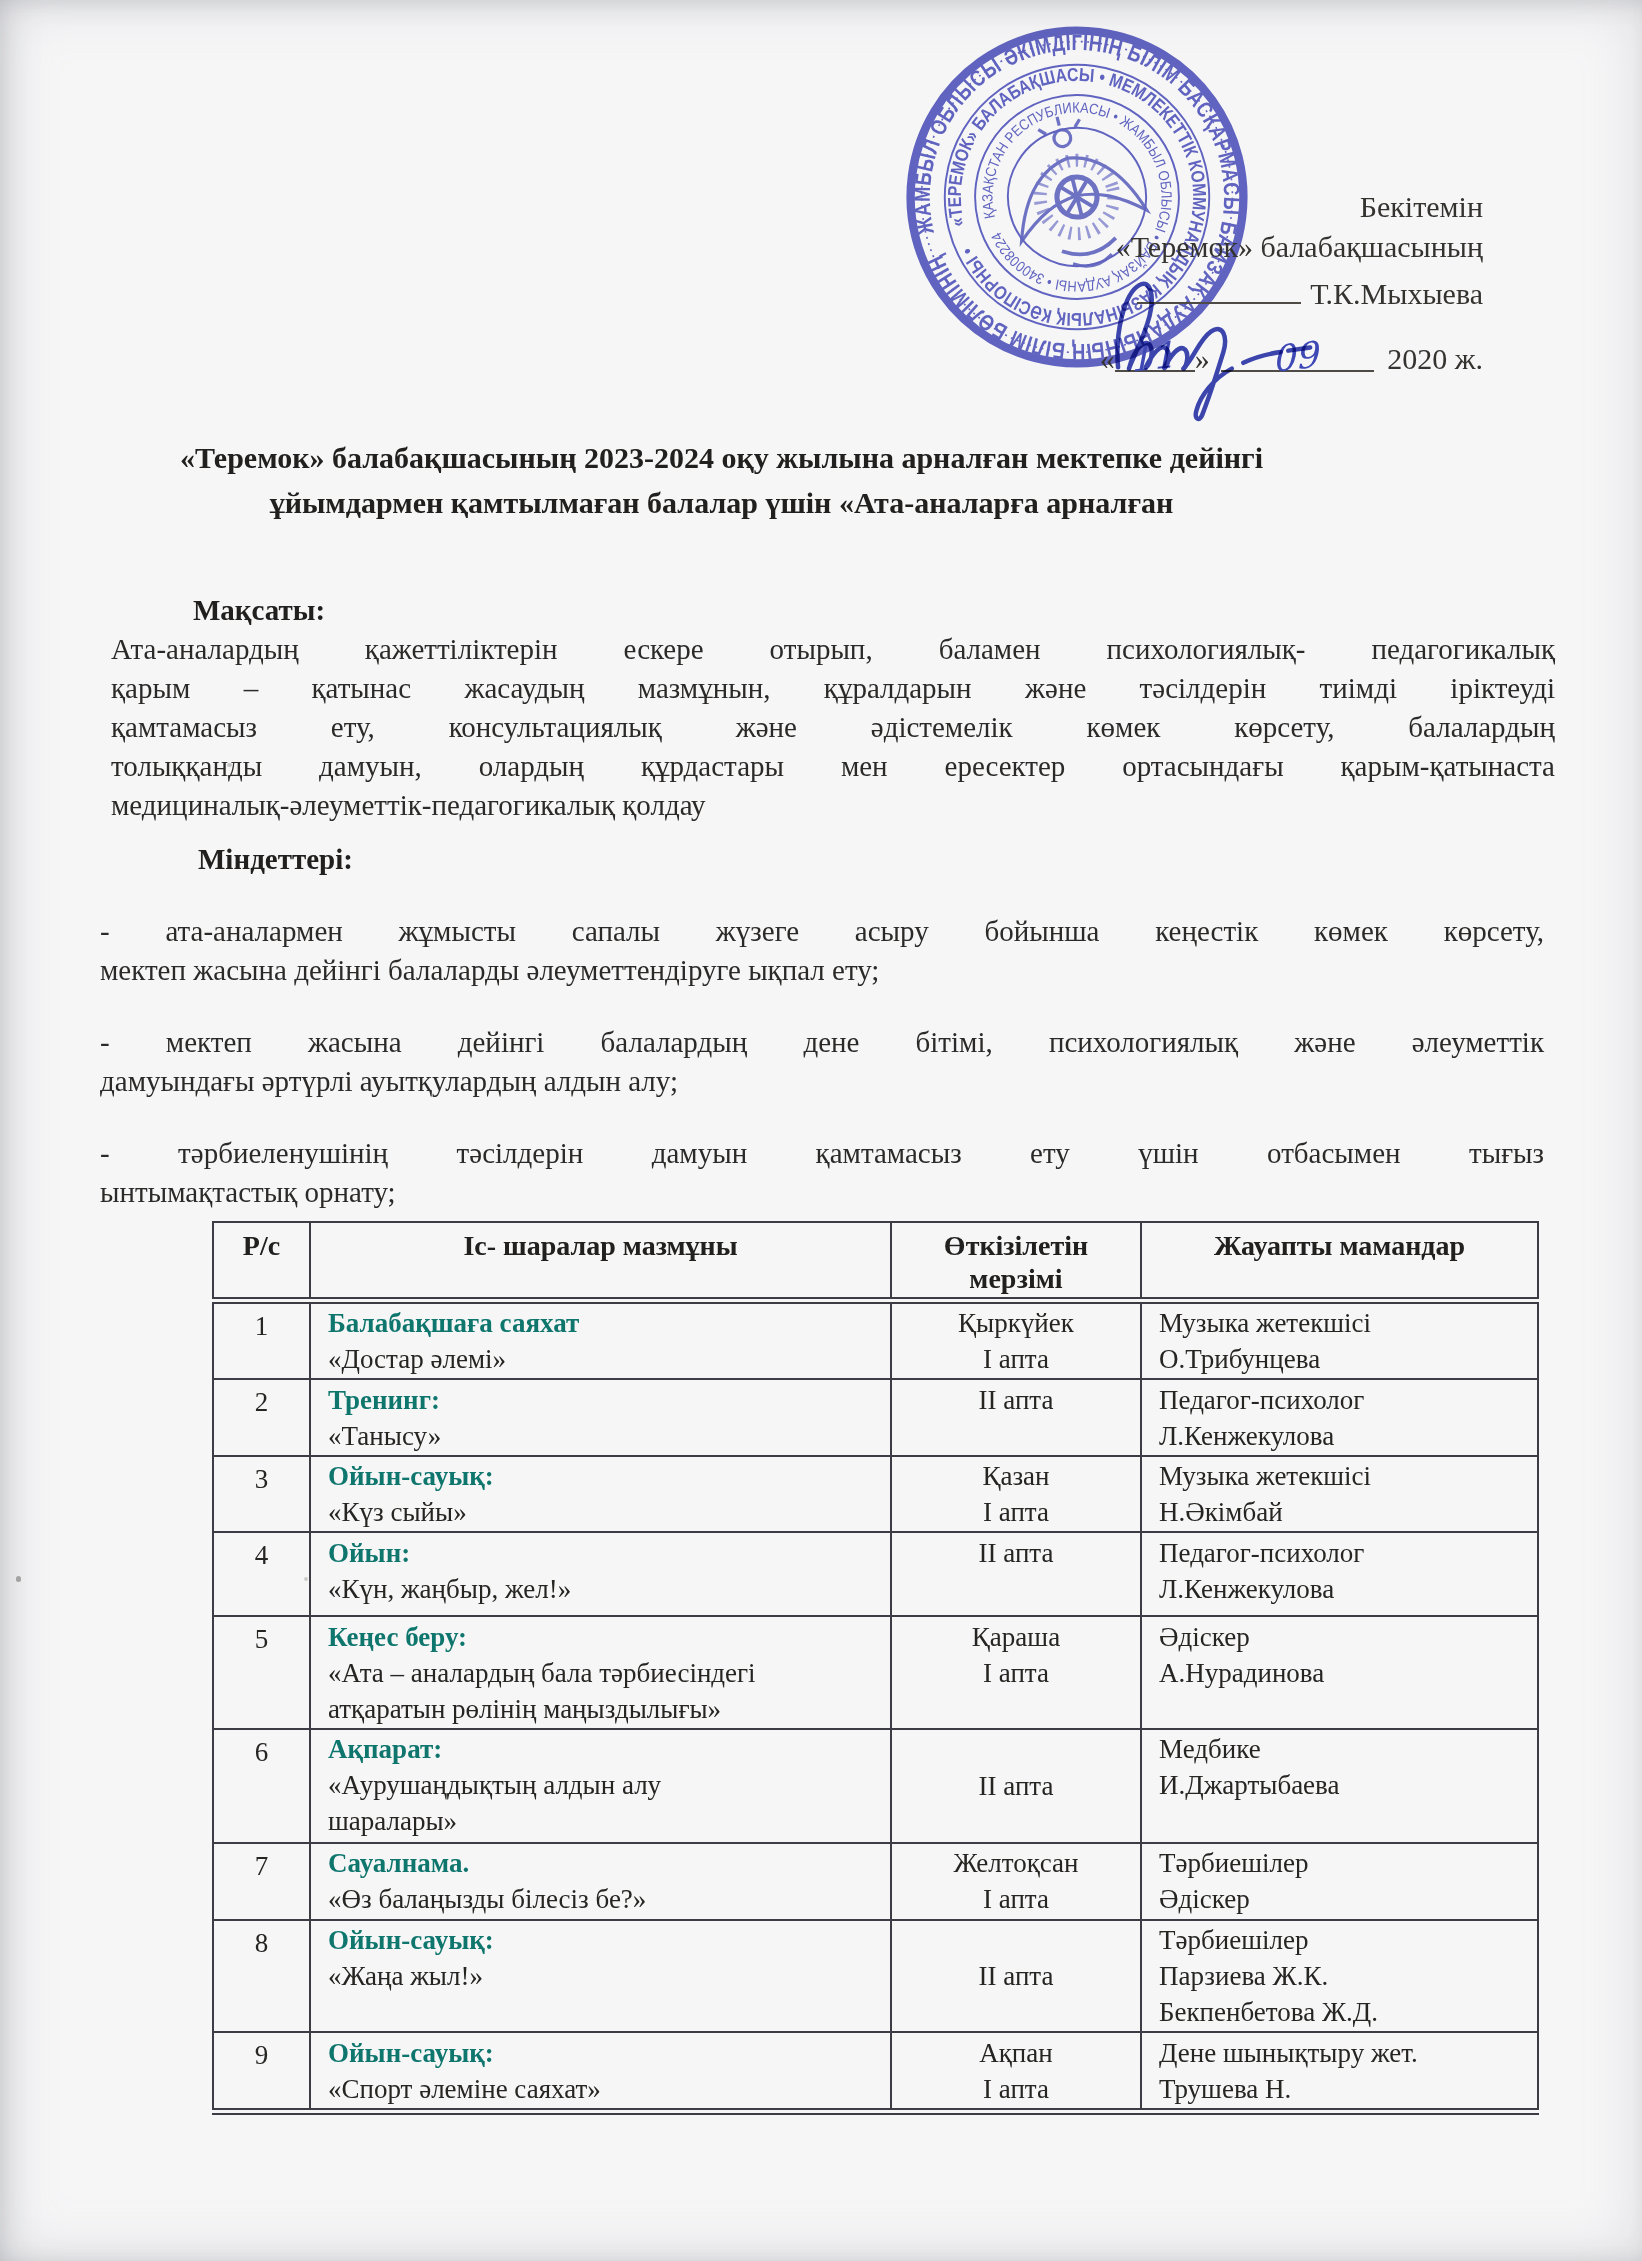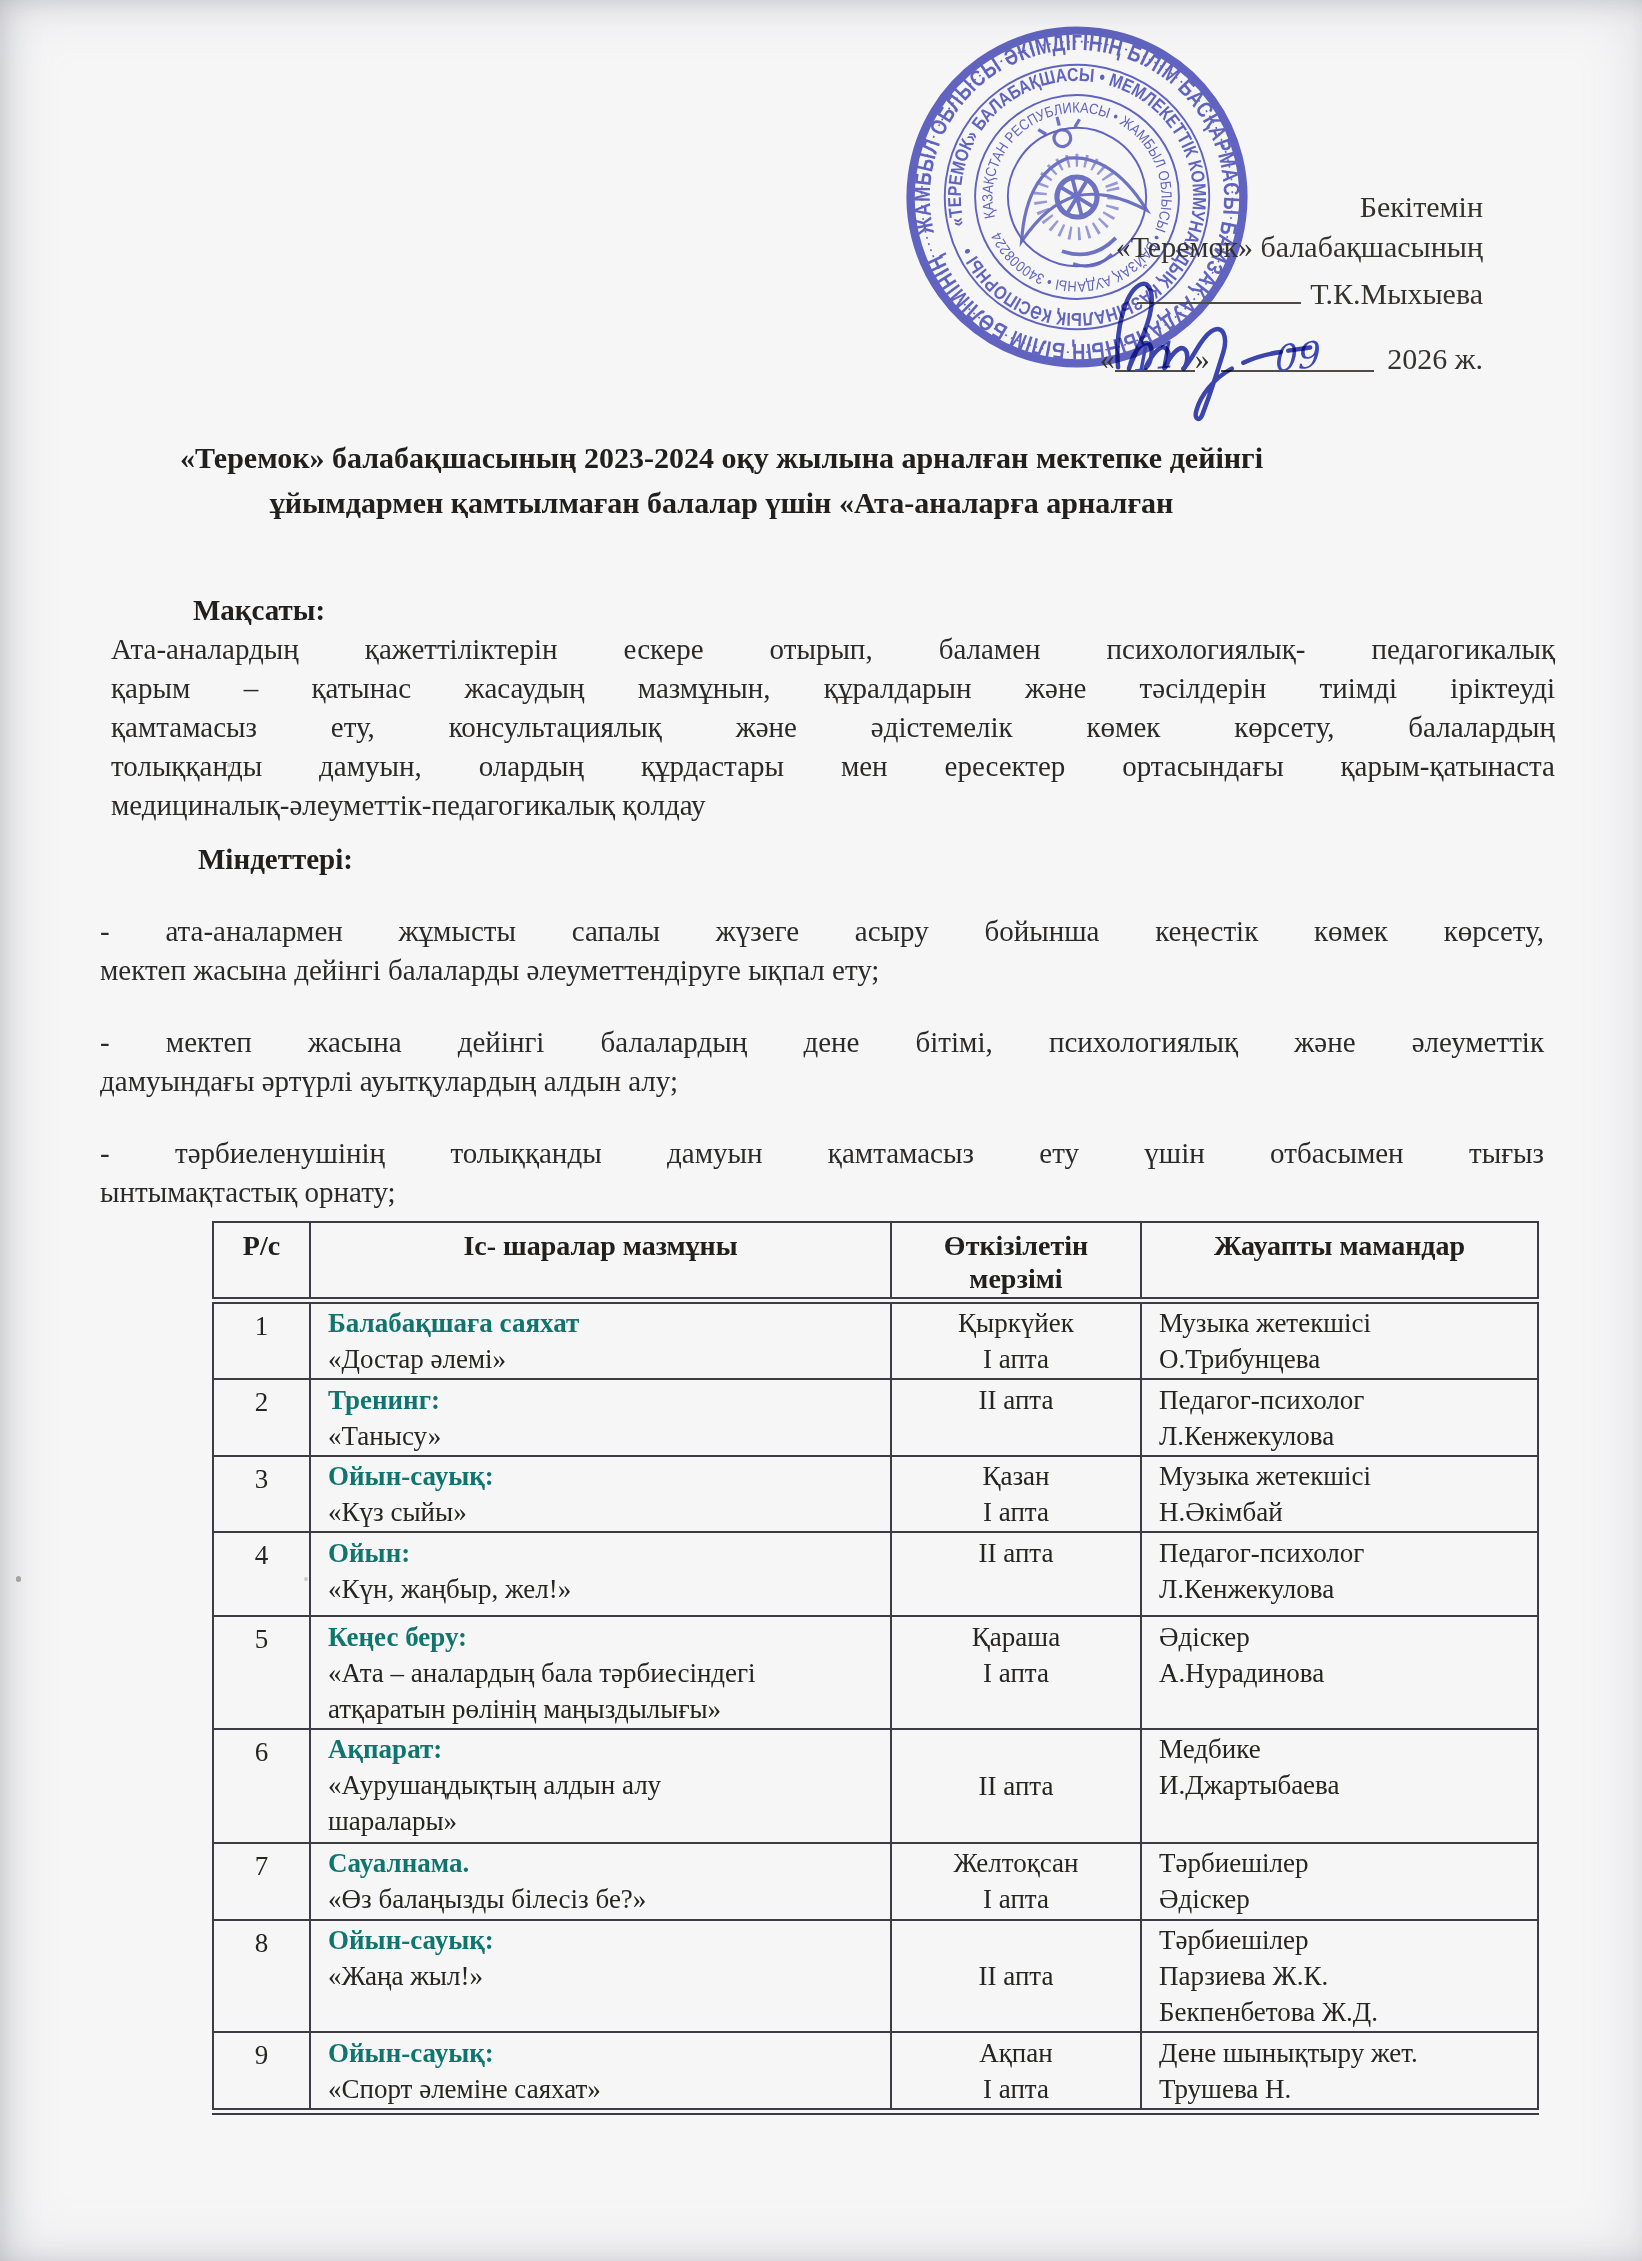--- a/index.html
+++ b/index.html
@@ -99,21 +99,21 @@
     </g>
   </svg>
 
   <div class="approval">
     <div>Бекітемін</div>
     <div>«Теремок» балабақшасының</div>
     <div class="name-line">
       <span class="sig-blank"></span><span>Т.К.Мыхыева</span>
     </div>
     <div class="date-line">
-      <span>«</span><span class="blank b-day"><span class="hw">11</span></span><span>»</span><span class="blank b-month"><span class="hw">09</span></span><span>2026 ж.</span>
+      <span>«</span><span class="blank b-day"><span class="hw">11</span></span><span>»</span><span class="blank b-month"><span class="hw">09</span></span><span>2020 ж.</span>
     </div>
   </div>
 
   <svg class="signature" viewBox="0 0 370 260">
     <g stroke="#3d47b2" stroke-width="7" fill="none" stroke-linecap="round" stroke-linejoin="round">
       <path d="M45,150 C40,95 55,35 78,22 C95,12 102,38 94,70 C85,105 68,135 62,152
                C70,120 88,104 95,116 C101,127 94,147 88,150
                C98,130 112,112 120,121 C128,130 122,148 117,151
                C126,133 140,114 149,122 C156,129 152,147 147,152"></path>
       <path d="M147,152 C165,132 172,106 190,94 C208,82 216,102 209,126 C198,162 183,206 176,224
@@ -140,21 +140,21 @@
     <div class="heading">Міндеттері:</div>
     <div class="task">
       <div class="jline">- ата-аналармен  жұмысты сапалы  жүзеге  асыру   бойынша кеңестік  көмек  көрсету,</div>
       <div class="jlast">мектеп жасына дейінгі балаларды әлеуметтендіруге ықпал ету;</div>
     </div>
     <div class="task">
       <div class="jline">-     мектеп  жасына  дейінгі  балалардың  дене  бітімі,  психологиялық  және  әлеуметтік</div>
       <div class="jlast">дамуындағы әртүрлі ауытқулардың алдын алу;</div>
     </div>
     <div class="task">
-      <div class="jline">-     тәрбиеленушінің  толыққанды  дамуын  қамтамасыз  ету  үшін  отбасымен  тығыз</div>
+      <div class="jline">-     тәрбиеленушінің  тәсілдерін  дамуын  қамтамасыз  ету  үшін  отбасымен  тығыз</div>
       <div class="jlast">ынтымақтастық орнату;</div>
     </div>
   </div>
 
   <table class="plan-table">
     <colgroup>
         <col class="c1">
         <col class="c2">
         <col class="c3">
         <col class="c4">

